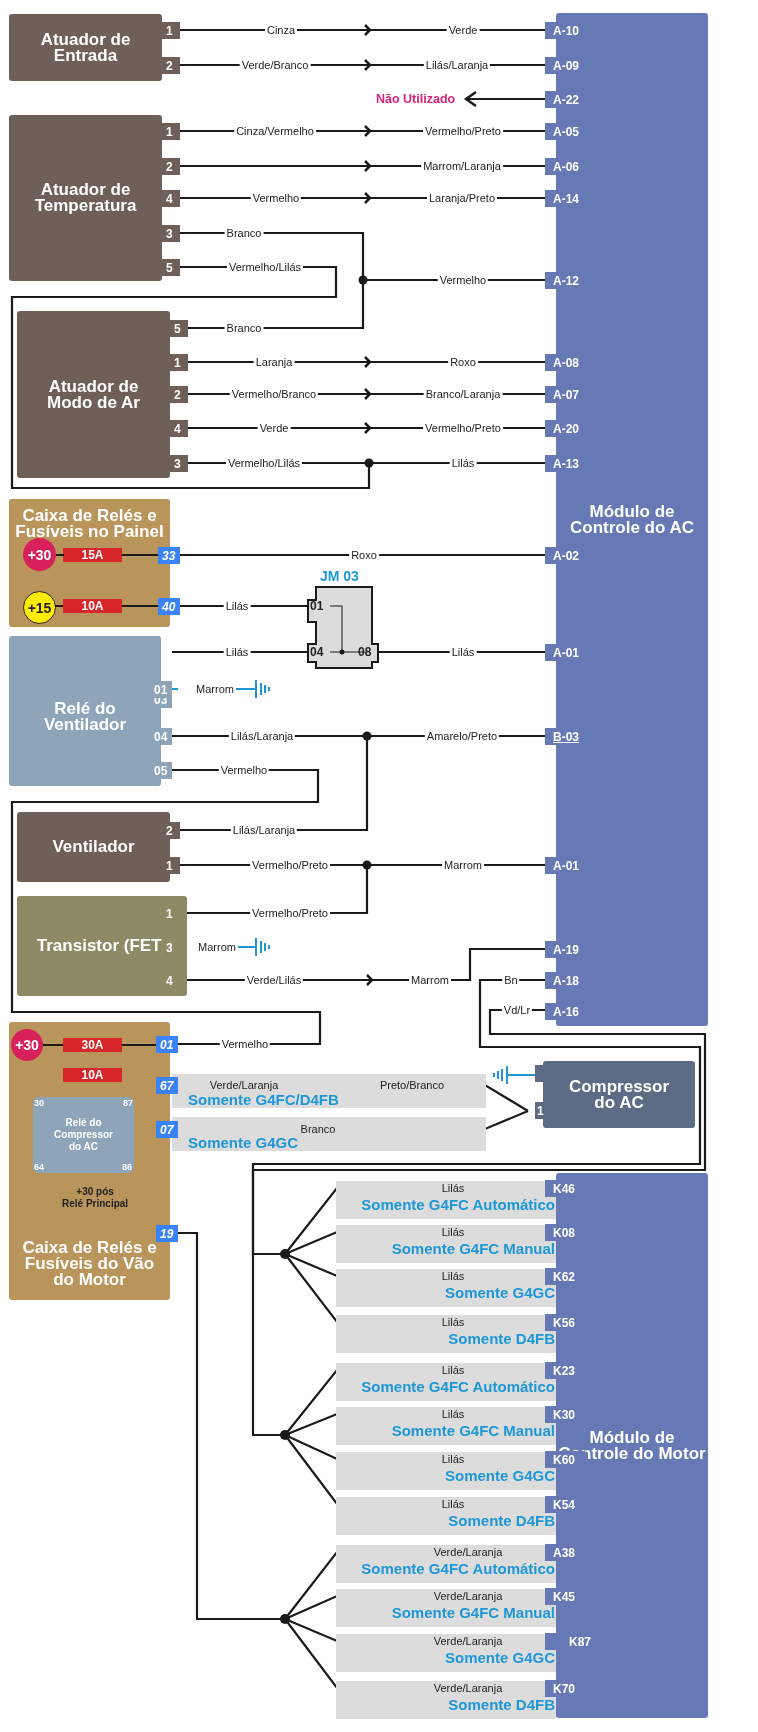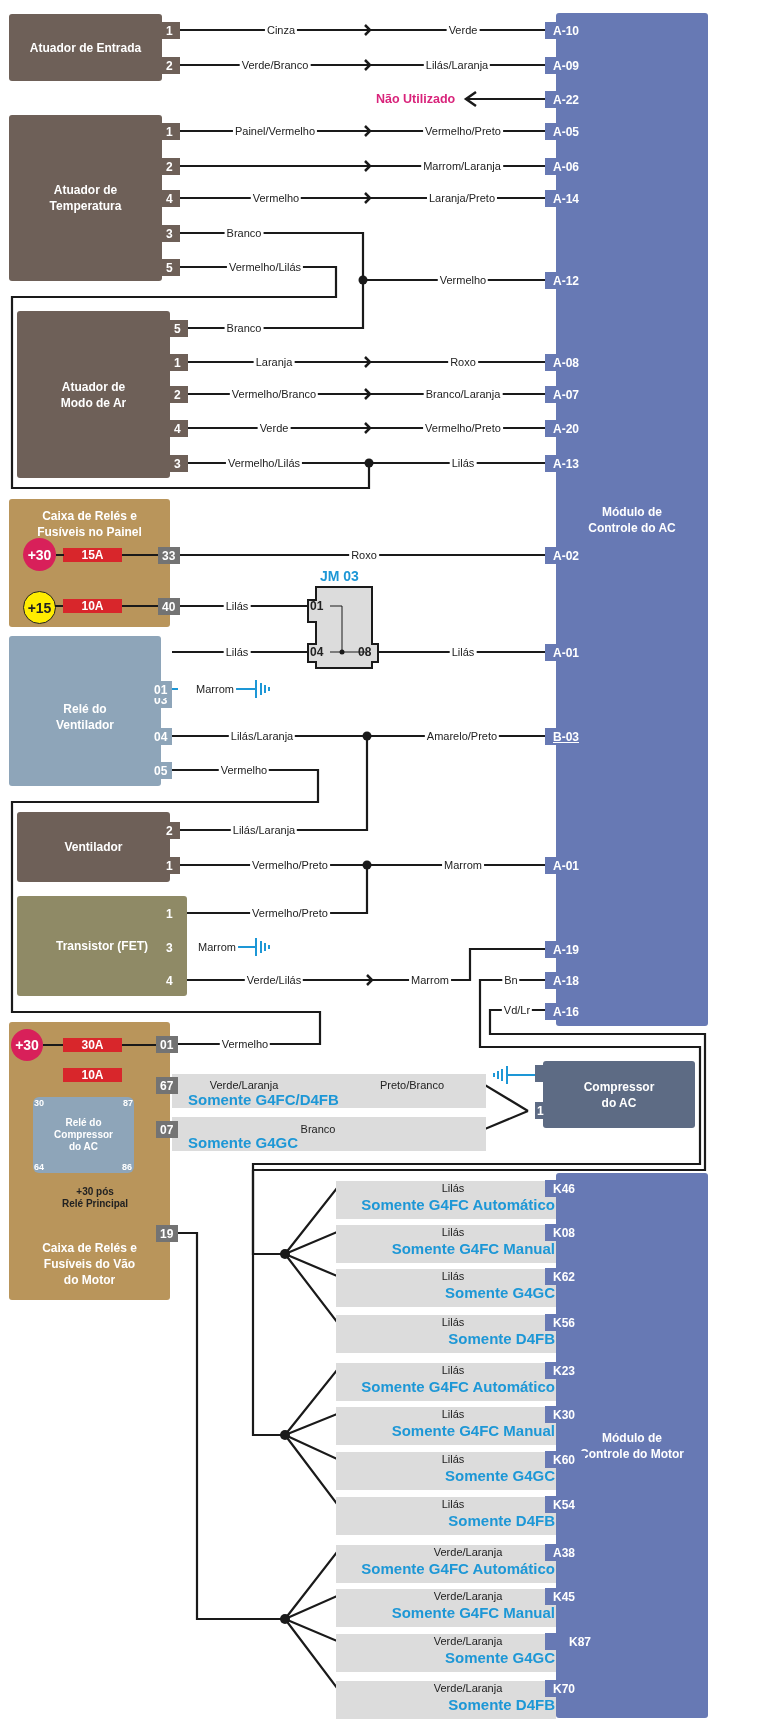--- a/index.html
+++ b/index.html
@@ -1,28 +1,28 @@
 <!DOCTYPE html>
 <html><head>
 <meta charset="utf-8">
 <style>
   html,body{margin:0;padding:0;background:#fff;}
   body{width:758px;height:1732px;position:relative;overflow:hidden;font-family:"Liberation Sans",sans-serif;}
   #wires{position:absolute;left:0;top:0;width:758px;height:1732px;}
-  .box{position:absolute;border-radius:3px;color:#fff;font-weight:bold;font-size:12px;text-align:center;display:flex;align-items:center;justify-content:center;line-height:16px;}
+  .box{position:absolute;border-radius:3px;color:#fff;font-weight:bold;font-size:17px;text-align:center;display:flex;align-items:center;justify-content:center;line-height:16px;}
   .brown{background:#6e6058;}
   .olive{background:#8f8a66;}
   .tan{background:#b9955b;}
   .steel{background:#8ea5b9;}
   .module{background:#6779b4;}
   .comp{background:#5d6b84;}
   .pin{position:absolute;color:#fff;font-weight:bold;font-size:12px;display:flex;align-items:center;padding-left:4px;box-sizing:border-box;}
   .pin.brownp{background:#6e6058;width:18px;height:17px;}
   .pin.olivep{background:#8f8a66;width:18px;height:17px;}
-  .pin.tanp{background:#737373;width:22px;height:17px;}
+  .pin.tanp{background:#3b82f6;width:22px;height:17px;font-style:italic;}
   .pin.steelp{background:#8ea5b9;width:22px;height:17px;}
   .pin.modp{background:#6779b4;width:40px;height:17px;padding-left:8px;}
   .wl{position:absolute;font-size:11px;color:#222;background:#fff;padding:0 2px;line-height:14px;white-space:nowrap;transform:translate(-50%,-50%);}
   .wl.grey{background:#dcdcdc;}
   .band{position:absolute;background:#dcdcdc;}
   .only{position:absolute;color:#1d97d6;font-weight:bold;font-size:15px;white-space:nowrap;line-height:16px;}
   .only.r{transform:translateX(-100%);}
   .fuse{position:absolute;background:#d8262b;color:#fff;font-weight:bold;font-size:12px;text-align:center;line-height:14px;height:14px;}
   .circle{position:absolute;border-radius:50%;display:flex;align-items:center;justify-content:center;font-weight:bold;font-size:14px;}
   .unused{position:absolute;color:#d9247b;font-weight:bold;font-size:12.5px;white-space:nowrap;}
@@ -287,21 +287,21 @@
     <div class="pin modp" style="left: 545px; top: 941px;">A-19</div>
     <div class="pin modp" style="left: 545px; top: 972px;">A-18</div>
     <div class="pin modp" style="left: 545px; top: 1003px;">A-16</div>
   </div>
 
 <div id="wirelabels">
     <div class="wl" style="left: 281px; top: 30px;">Cinza</div>
     <div class="wl" style="left: 463px; top: 30px;">Verde</div>
     <div class="wl" style="left: 275px; top: 65px;">Verde/Branco</div>
     <div class="wl" style="left: 457px; top: 65px;">Lilás/Laranja</div>
-    <div class="wl" style="left: 275px; top: 131px;">Painel/Vermelho</div>
+    <div class="wl" style="left: 275px; top: 131px;">Cinza/Vermelho</div>
     <div class="wl" style="left: 463px; top: 131px;">Vermelho/Preto</div>
     <div class="wl" style="left: 272px; top: 166px; margin-top: 32px;">Laranja</div>
     <div class="wl" style="left: 462px; top: 166px;">Marrom/Laranja</div>
     <div class="wl" style="left: 276px; top: 198px;">Vermelho</div>
     <div class="wl" style="left: 462px; top: 198px;">Laranja/Preto</div>
     <div class="wl" style="left: 244px; top: 233px;">Branco</div>
     <div class="wl" style="left: 265px; top: 267px;">Vermelho/Lilás</div>
     <div class="wl" style="left: 463px; top: 280px;">Vermelho</div>
     <div class="wl" style="left: 244px; top: 328px;">Branco</div>
     <div class="wl" style="left: 274px; top: 362px;">Laranja</div>

